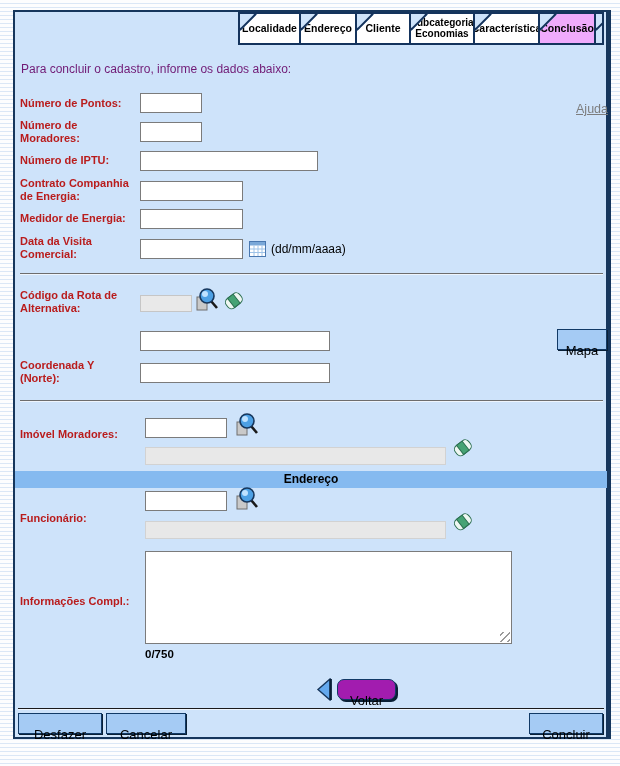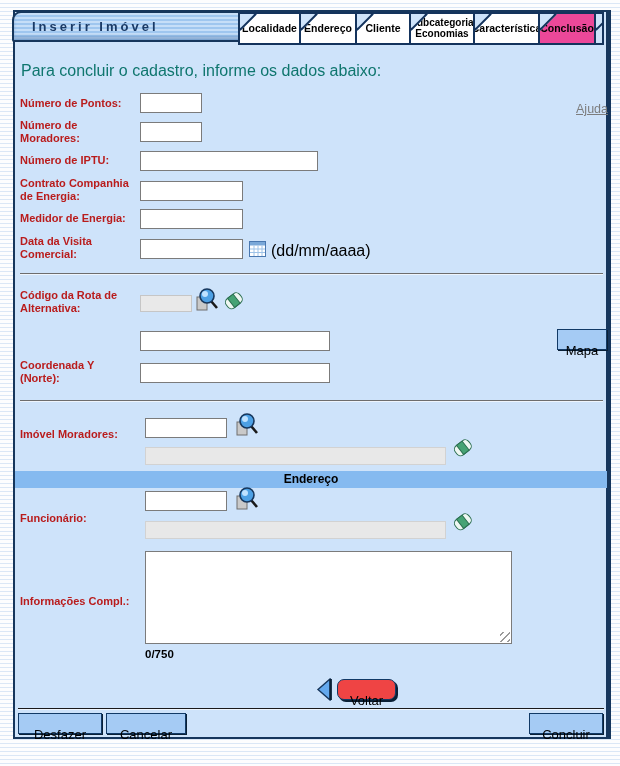--- a/index.html
+++ b/index.html
@@ -28,66 +28,65 @@
   .tab{
     position:relative;height:33px;box-sizing:border-box;margin-left:-2px;
     background:#fff;border:2px solid #14335c;overflow:hidden;
     display:flex;align-items:center;justify-content:center;text-align:center;
     font-size:10.5px;font-weight:bold;line-height:1.06;padding:0 2px;cursor:pointer;
   }
   .tab::before{
     content:'';position:absolute;top:-11px;left:-11px;width:19px;height:19px;
     background:#cee3fa;border:2px solid #14335c;transform:rotate(45deg);
   }
-  .tab.active{background:#ec4899;}
+  .tab.active{background:#f0abfc;}
   .tab-spacer{width:10px;cursor:default;background:#cee3fa;}
   
-  .intro{position:absolute;left:21px;top:62px;font-size:16px;color:#0f766e;}
+  .intro{position:absolute;left:21px;top:62px;font-size:12px;color:#701a75;}
   .help-link{position:absolute;left:560px;top:62px;width:48px;text-align:right;
     font-size:12.5px;color:#7d7d7d;text-decoration:underline;cursor:pointer;margin-top:40px;}
   
   .lbl{position:absolute;left:20px;width:122px;font-size:11px;font-weight:bold;color:#b91c1c;line-height:1.18;}
   .inp{position:absolute;box-sizing:border-box;height:20px;border:1px solid #7b7b7b;background:#fff;
        font-family:"Liberation Sans",sans-serif;font-size:12px;padding:1px 3px;}
   .inp.small{width:62px;}
   .inp.med{width:103px;}
   .inp.disabled{background:#e9e9e9;border:1px solid #c6c6c6;}
   .display-field{position:absolute;box-sizing:border-box;height:18px;width:301px;left:145px;
        background:#e8e8e8;border:1px solid #d2d2d2;}
   .sep{position:absolute;left:20px;width:583px;border-top:1px solid #6d6d6d;border-bottom:1px solid #eef5fd;height:0;}
   .sep.dark{left:18px;width:586px;border-top:1px solid #1a1a1a;}
-  .hint{position:absolute;font-size:16px;color:#000;}
+  .hint{position:absolute;font-size:12px;color:#000;}
   .counter{position:absolute;left:145px;top:648px;font-size:11.5px;font-weight:bold;color:#000;}
   
   .btn{position:absolute;box-sizing:border-box;height:21px;background:#a5cbf4;
        border:1px solid #123a66;box-shadow:1px 1px 0 #0a2036;
        font-family:"Liberation Sans",sans-serif;font-size:13px;color:#000;text-align:center;
        padding-top:13px;cursor:pointer;}
-  .btn.primary{background:#ef4444;box-shadow:2px 2px 0 #0a2036;border-radius:7px;}
+  .btn.primary{background:#a21caf;box-shadow:2px 2px 0 #0a2036;border-radius:7px;}
   
   .section-bar{position:absolute;left:15px;top:471px;width:592px;height:17px;background:#85baf0;
        text-align:center;font-size:12px;font-weight:bold;color:#000;padding-top:1px;box-sizing:border-box;}
   
   .txtarea{position:absolute;left:145px;top:551px;width:367px;height:93px;box-sizing:border-box;
        border:1px solid #7b7b7b;background:#fff;resize:none;font-family:"Liberation Sans",sans-serif;font-size:12px;}
   .resize-corner{position:absolute;left:500px;top:632px;width:10px;height:10px;
        background:repeating-linear-gradient(135deg,transparent 0 2px,#9a9a9a 2px 3px,transparent 3px 5px);cursor:nwse-resize;}
   .icon{position:absolute;cursor:pointer;}
   
   .footer{position:absolute;left:0;top:748px;width:620px;height:18px;background:#2e4d68;box-sizing:border-box;
        color:#fff;font-size:11.5px;font-weight:bold;letter-spacing:.6px;text-align:right;padding:3px 8px 0 0;}
 </style>
 </head>
 <body>
 
 <div class="screen">
 
   <div class="panel"></div>
 
-  <div class="titlebar">Inserir Imóvel</div>
 
   <div class="tabs">
     <div class="tab" style="width:63px">
         <span>Localidade</span>
       </div>
     <div class="tab" style="width:58px">
         <span>Endereço</span>
       </div>
     <div class="tab" style="width:56px">
         <span>Cliente</span>

